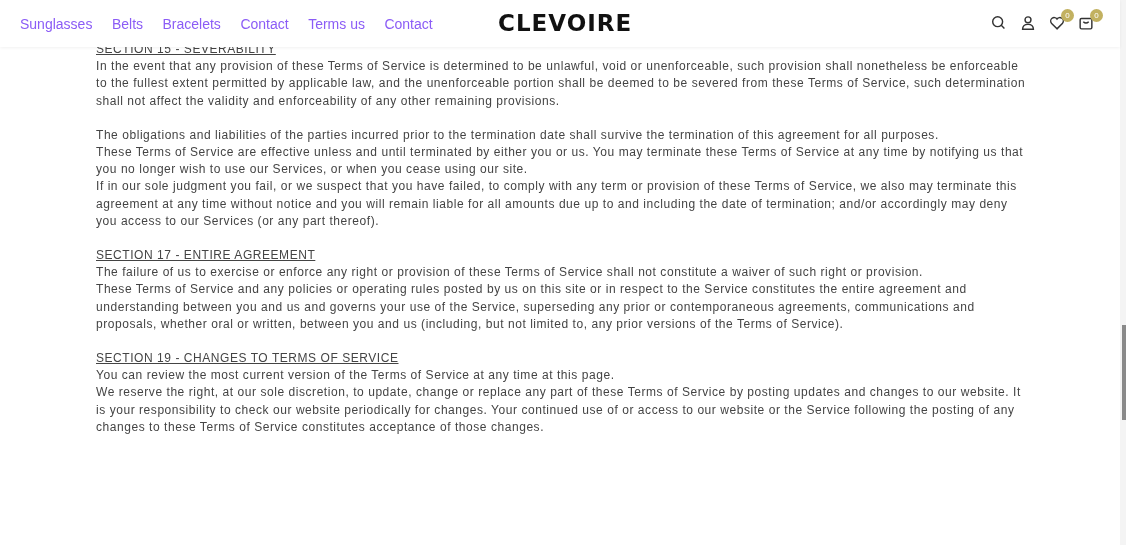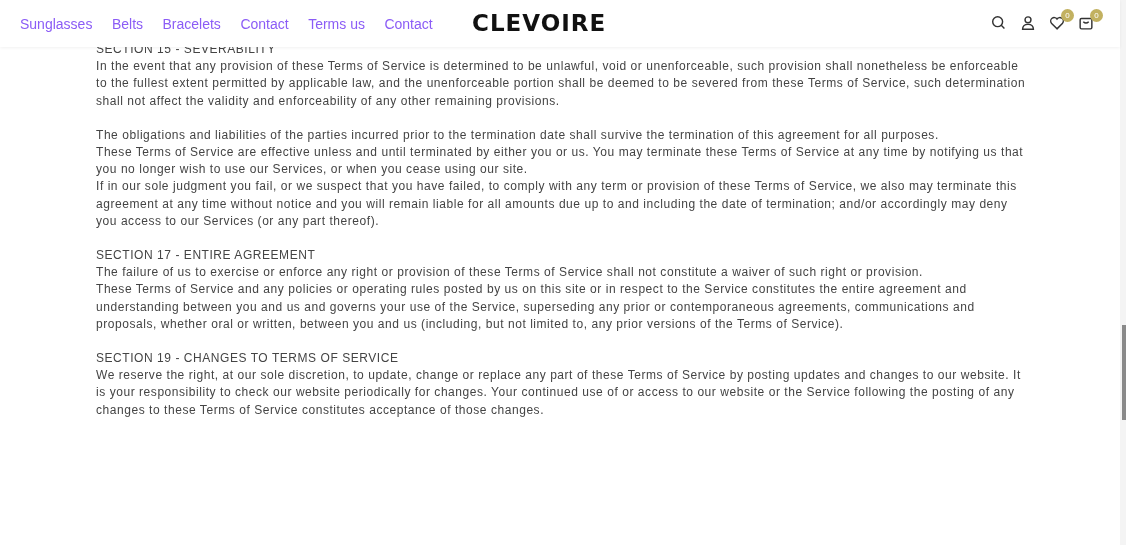--- a/index.html
+++ b/index.html
@@ -13,38 +13,38 @@
     position: absolute; top: 0; left: 0; width: 1120px; height: 47px;
     background: #ffffff;
     box-shadow: 0 1px 3px rgba(0,0,0,0.06);
     z-index: 10;
   }
   .nav { position: absolute; left: 20px; top: 16px; display: flex; gap: 0; }
   .nav a {
     font-size: 14px; color: #8b5cf6; text-decoration: none; margin-right: 19.5px;
   }
   .logo {
-    position: absolute; left: 472px; top: 10px;
+    position: absolute; left: 498px; top: 10px;
     font-family: "DejaVu Sans", sans-serif; font-weight: bold;
     font-size: 23px; letter-spacing: 1px; color: #111;
   }
   .icons { position: absolute; top: 14px; left: 990px; display: flex; }
   .icon { position: relative; width: 20px; height: 20px; margin-right: 9px; cursor: pointer; }
   .icon svg { width: 18px; height: 18px; stroke: #333; fill: none; stroke-width: 1.6; }
   .badge {
     position: absolute; top: -5px; right: -6px; width: 13px; height: 13px;
     border-radius: 50%; font-size: 8px; line-height: 13px; text-align: center;
     color: #fff;
   }
   .content {
     position: absolute; top: 41px; left: 96px; width: 930px;
     font-size: 12px; line-height: 17.2px; letter-spacing: 0.55px; color: #444;
   }
   .section { margin-bottom: 17px; }
-  .section-title { text-transform: uppercase; }
+  .section-title { text-transform: uppercase; text-decoration: underline; }
   .scrollbar {
     position: absolute; right: 0; top: 0; width: 6px; height: 545px; background: #f4f4f4;
   }
   .scroll-thumb {
     position: absolute; right: 0; top: 325px; width: 4px; height: 95px; background: #8a8a8a;
   }
 </style>
 </head>
 <body>
 
@@ -105,20 +105,21 @@
     <div class="section-title">SECTION 17 - ENTIRE AGREEMENT</div>
     <div>The failure of us to exercise or enforce any right or provision of these Terms of Service shall not constitute a waiver of such right or provision.</div>
     <div>These Terms of Service and any policies or operating rules posted by us on this site or in respect to the Service constitutes the entire agreement and understanding between you and us and governs your use of the Service, superseding any prior or contemporaneous agreements, communications and proposals, whether oral or written, between you and us (including, but not limited to, any prior versions of the Terms of Service).</div>
   </div>
 
   <div class="section">
   </div>
 
   <div class="section">
     <div class="section-title">SECTION 19 - CHANGES TO TERMS OF SERVICE</div>
+    <div>You can review the most current version of the Terms of Service at any time at this page.</div>
     <div>We reserve the right, at our sole discretion, to update, change or replace any part of these Terms of Service by posting updates and changes to our website. It is your responsibility to check our website periodically for changes. Your continued use of or access to our website or the Service following the posting of any changes to these Terms of Service constitutes acceptance of those changes.</div>
   </div>
 
 </main>
 
 <div class="scrollbar">
   <div class="scroll-thumb"></div>
 </div>
 
 </body></html>

